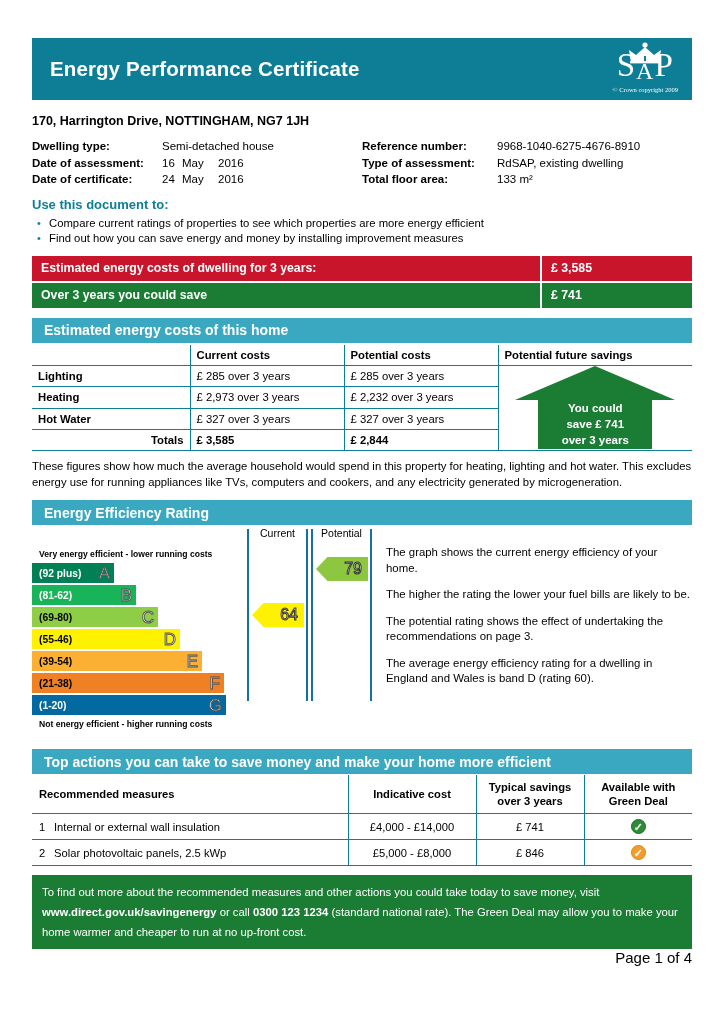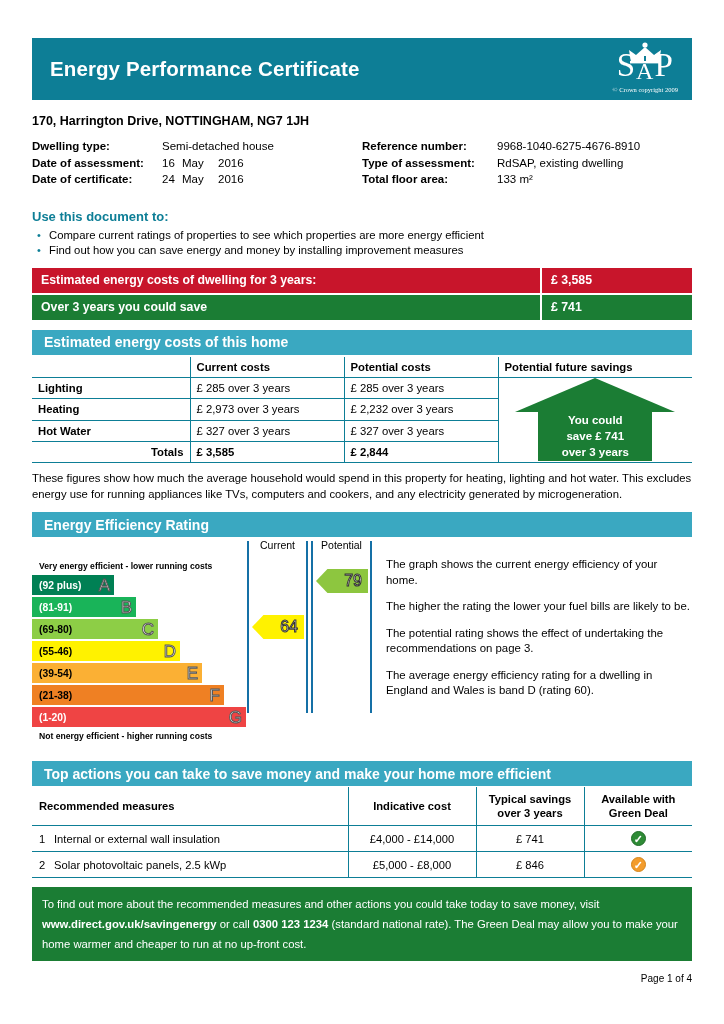--- a/index.html
+++ b/index.html
@@ -37,21 +37,21 @@
   .addr { font-size: 12.5px; font-weight: bold; margin-top: 14px; }
   .details { margin-top: 10px; font-size: 11.5px; line-height: 16.5px; position: relative; }
   .det-row { display: flex; }
   .det-l-lab { width: 130px; font-weight: bold; }
   .det-l-val { width: 200px; }
   .det-r-lab { width: 135px; font-weight: bold; }
   .det-r-val { flex: 1; }
   .dv-day { display: inline-block; width: 20px; }
   .dv-mon { display: inline-block; width: 36px; }
 
-  .use-title { color: #0d7e96; font-size: 13px; font-weight: bold; margin-top: 21px; }
+  .use-title { color: #0d7e96; font-size: 13px; font-weight: bold; margin-top: 9px; }
   .bullets { margin-top: 4px; font-size: 11.3px; line-height: 15.5px; }
   .bullet { display: flex; }
   .bullet .dot { color: #0d7e96; width: 17px; padding-left: 5px; font-size: 11px; }
 
   
   .bar {
     display: flex; height: 25px; align-items: stretch; margin-top: 9px;
     color: #fff; font-size: 12.3px; font-weight: bold;
   }
   .bar.red { background: #c8152b; }
@@ -156,21 +156,21 @@
     text-align: center; color: #fff; font-size: 11px; font-weight: bold; line-height: 16px;
   }
   .tick.green { background: #2e8b36; border: 1.5px solid #1f6b27; }
   .tick.orange { background: #f39c2c; border: 1.5px solid #d4851a; }
 
   .footer-box {
     background: #1b7d34; color: #fff; font-size: 11.3px; line-height: 20px;
     padding: 7px 10px; margin-top: 9px;
   }
   .footer-box b { font-weight: bold; }
-  .pagenum { position: absolute; right: 32px; top: 973px; font-size: 10px; }
+  .pagenum { position: absolute; right: 32px; top: 949px; font-size: 15px; }
 </style>
 </head>
 <body>
 
 <div class="page">
 
   <div class="hdr">
     <div class="hdr-title">Energy Performance Certificate</div>
     <div class="sap-logo">
       <svg class="crown" width="40" height="22" viewBox="0 0 40 22">
@@ -277,40 +277,40 @@
 
   <div class="eer-wrap">
     <div class="eer-left">
       <div class="cap top">Very energy efficient - lower running costs</div>
       <div class="bands">
         <div class="band" style="width:82px;background:#008054;color:#fff">
           <span>(92 plus)</span>
           <span class="letter">A</span>
         </div>
         <div class="band" style="width:104px;background:#19b459;color:#fff">
-          <span>(81-91)</span>
+          <span>(81-62)</span>
           <span class="letter">B</span>
         </div>
         <div class="band" style="width:126px;background:#8dce46">
           <span>(69-80)</span>
           <span class="letter">C</span>
         </div>
         <div class="band" style="width:148px;background:#fff200">
           <span>(55-46)</span>
           <span class="letter">D</span>
         </div>
         <div class="band" style="width:170px;background:#fbb034">
           <span>(39-54)</span>
           <span class="letter">E</span>
         </div>
         <div class="band" style="width:192px;background:#ef8023">
           <span>(21-38)</span>
           <span class="letter">F</span>
         </div>
-        <div class="band" style="width:214px;background:#ef4444;color:#fff">
+        <div class="band" style="width:194px;background:#0369a1;color:#fff">
           <span>(1-20)</span>
           <span class="letter">G</span>
         </div>
 
         <div class="cols">
           <div class="col-head" style="margin-top:-36px">
             <div>Current</div>
             <div>Potential</div>
           </div>
           <div class="col-boxes" style="margin-top:-14px">

